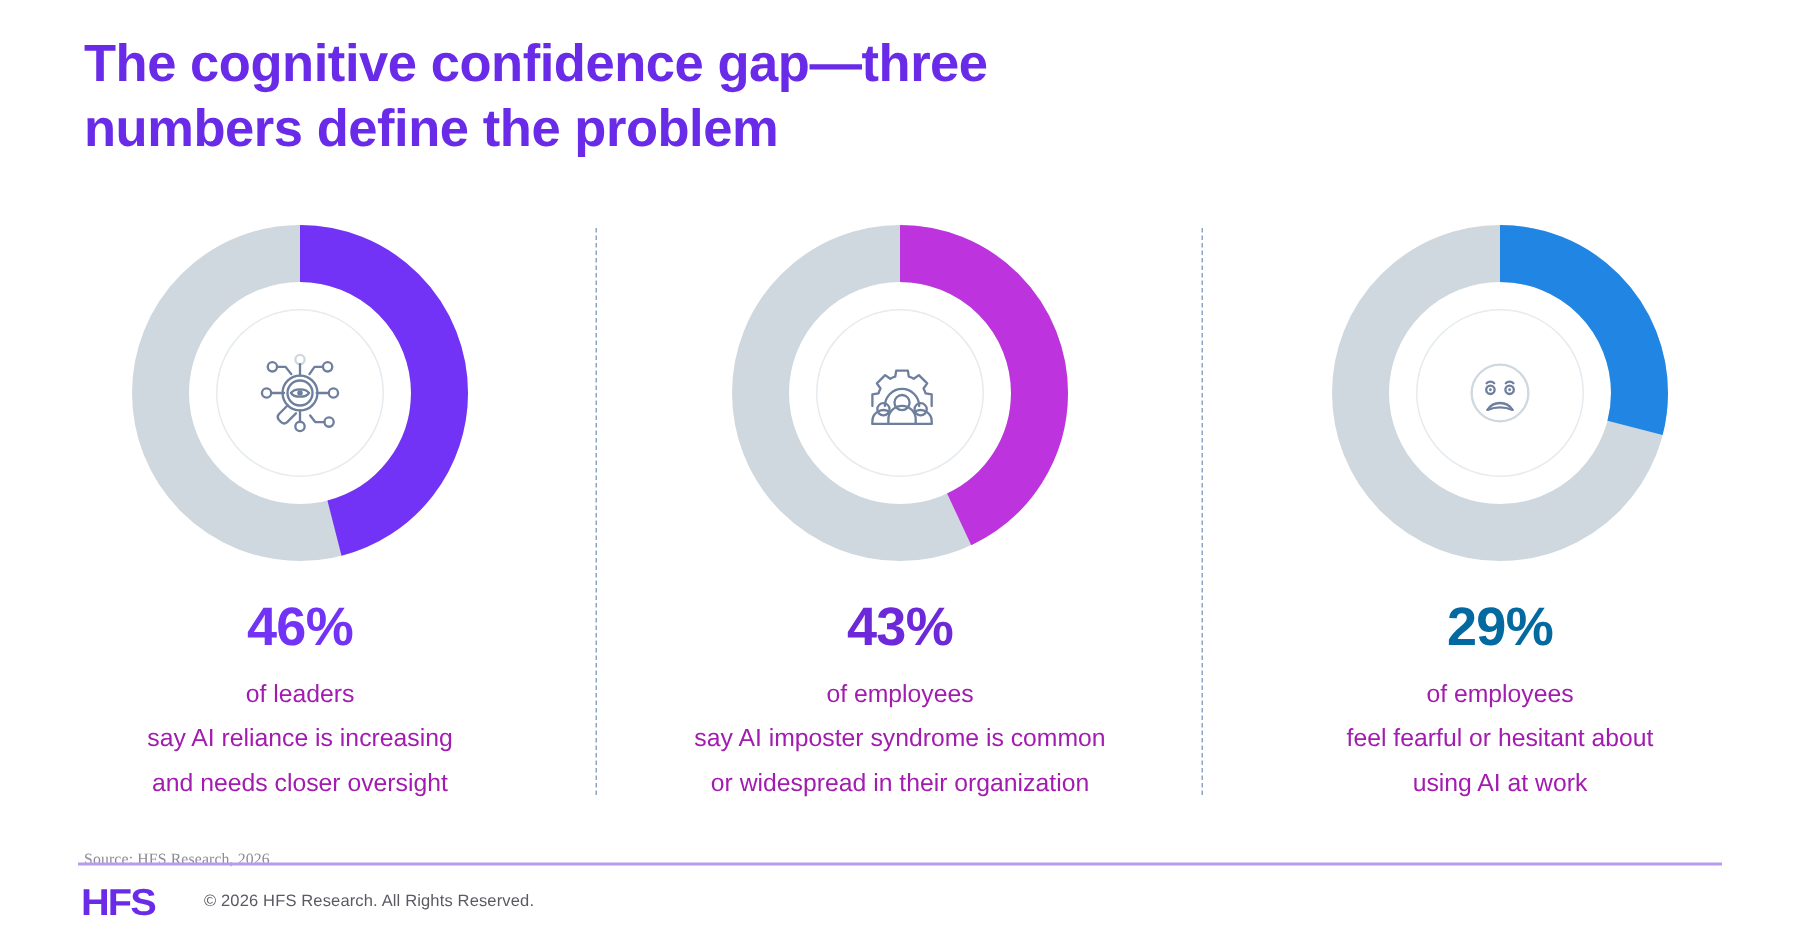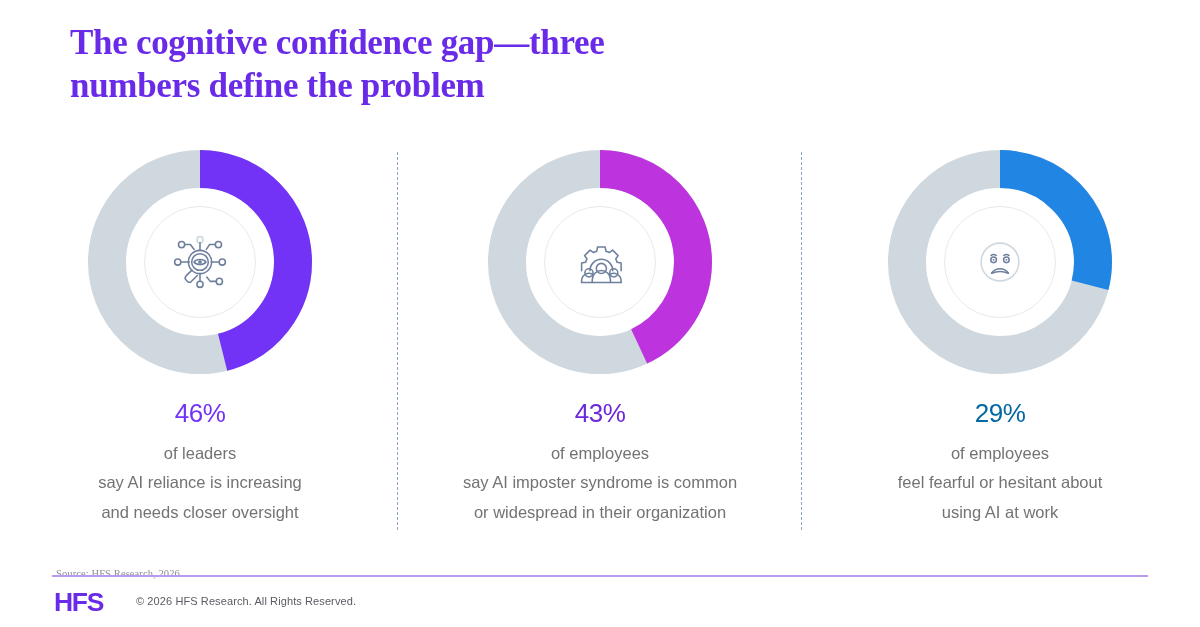--- a/index.html
+++ b/index.html
@@ -20,30 +20,29 @@
     position: absolute;
     inset: 0;
     width: 1200px;
     height: 627px;
     background: #ffffff;
   }
 
   
   .title {
     position: absolute;
-    left: 70px;
+    left: 56px;
     top: 22px;
     width: 1000px;
     font-size: 35px;
     font-weight: 700;
     line-height: 1.22;
     letter-spacing: -0.3px;
     color: #6A2BE8;
     white-space: pre-line;
-    font-family: Liberation Serif, serif;
   }
 
   
   .panels {
     position: absolute;
     left: 0;
     top: 138px;
     width: 1200px;
     height: 400px;
     display: flex;
@@ -103,31 +102,31 @@
     border-radius: 50%;
     border: 1px solid #E6EBEF;
     box-sizing: border-box;
   }
   .glyph { position: relative; width: 62px; height: 62px; }
   .glyph svg { display: block; width: 62px; height: 62px; }
 
   
   .stat-number {
     margin-top: 26px;
-    font-size: 26px;
-    font-weight: 400;
+    font-size: 36px;
+    font-weight: 700;
     line-height: 1;
     letter-spacing: -0.5px;
   }
   .stat-lines {
     margin-top: 13px;
     text-align: center;
     font-size: 16.5px;
     line-height: 1.78;
-    color: #737373;
+    color: #a21caf;
     white-space: pre-line;
   }
 
   
   .source {
     position: absolute;
     left: 56px;
     top: 568px;
     font-size: 10.5px;
     color: #8C8C96;

